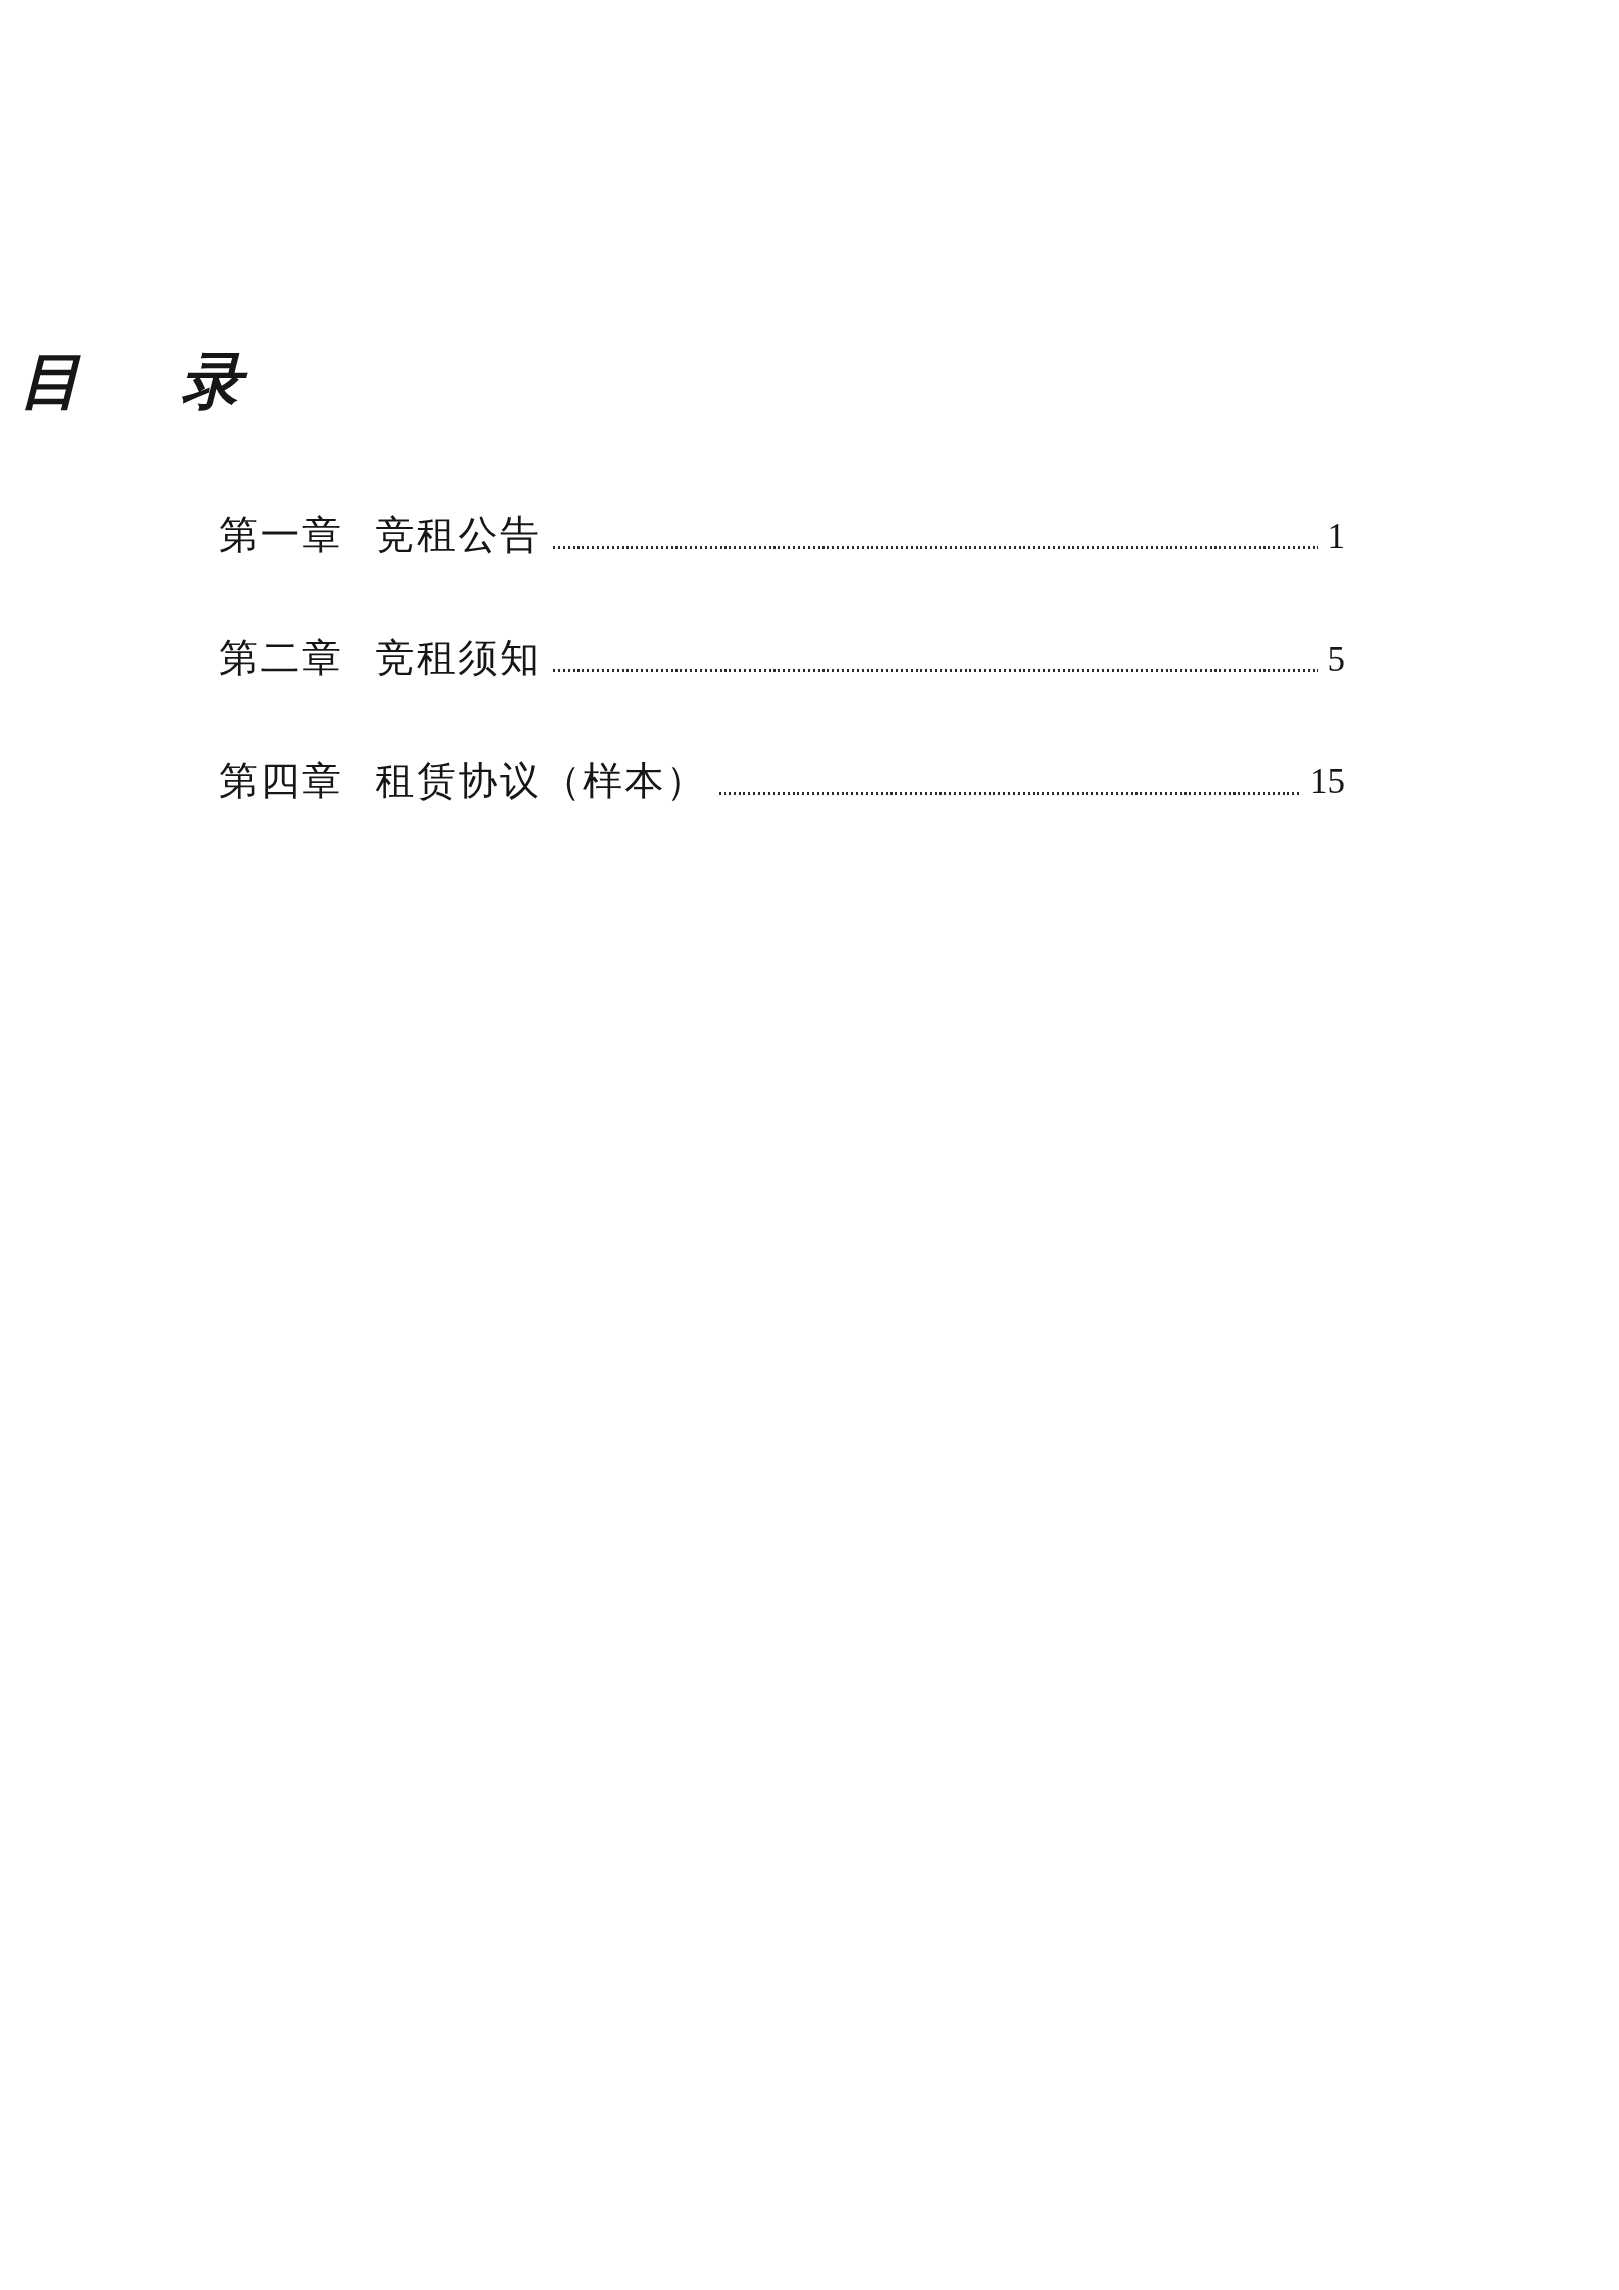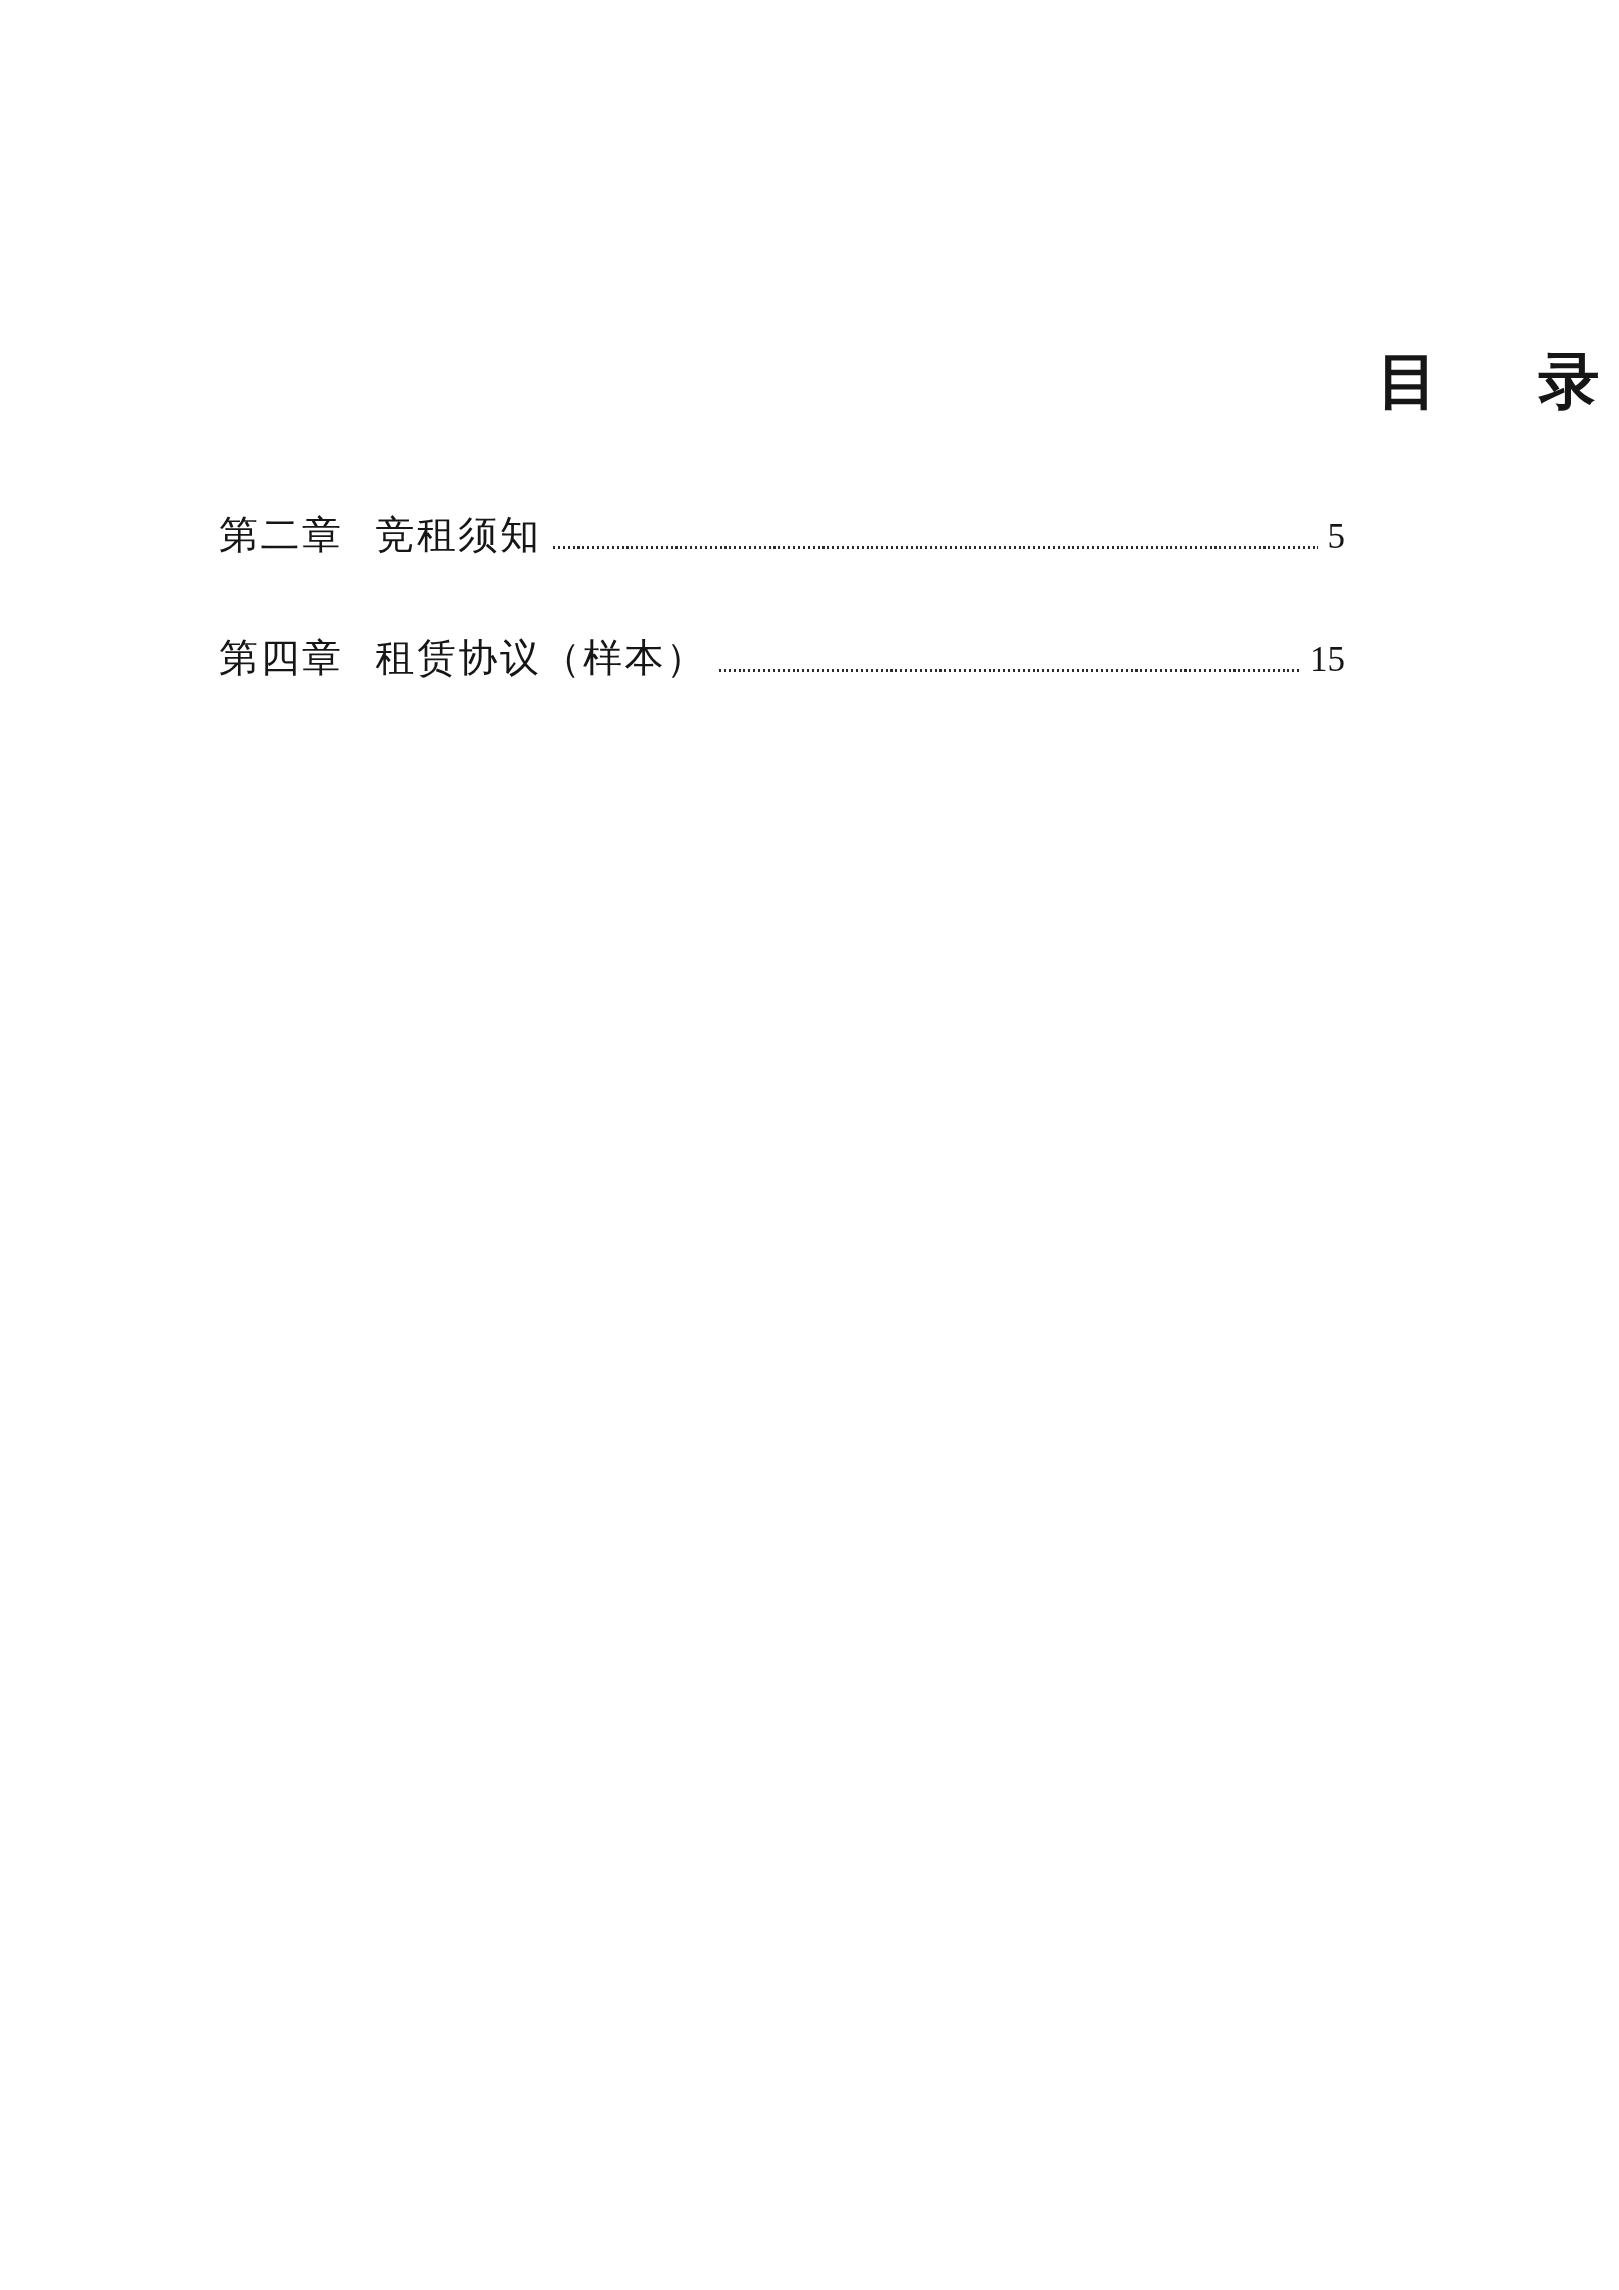--- a/index.html
+++ b/index.html
@@ -14,27 +14,28 @@
     font-family: "Liberation Serif", "DejaVu Serif", serif;
     position: relative;
     overflow: hidden;
   }
   .doc-title {
     position: absolute;
     top: 351px;
     left: 0;
     width: 100%;
     margin: 0;
-    text-align: right;
+    text-align: left;
     font-size: 61px;
     line-height: 1;
     font-weight: bold;
     letter-spacing: 19.6px;
     text-indent: 19.6px;
     white-space: pre;
+    font-style: italic;
   }
   .toc {
     position: absolute;
     top: 514px;
     left: 219px;
     right: 274px;
   }
   .toc-row {
     display: flex;
     align-items: flex-end;
@@ -71,20 +72,26 @@
 </style>
 </head>
 <body>
 
 <div class="page">
 
   <h1 class="doc-title">目　录</h1>
 
   <div class="toc">
 
+    <div class="toc-row">
+      <span class="chap">第一章</span>
+      <span class="ttl">竞租公告</span>
+      <span class="leader"></span>
+      <span class="pg">1</span>
+    </div>
 
     <div class="toc-row">
       <span class="chap">第二章</span>
       <span class="ttl">竞租须知</span>
       <span class="leader"></span>
       <span class="pg">5</span>
     </div>
 
 
     <div class="toc-row">

